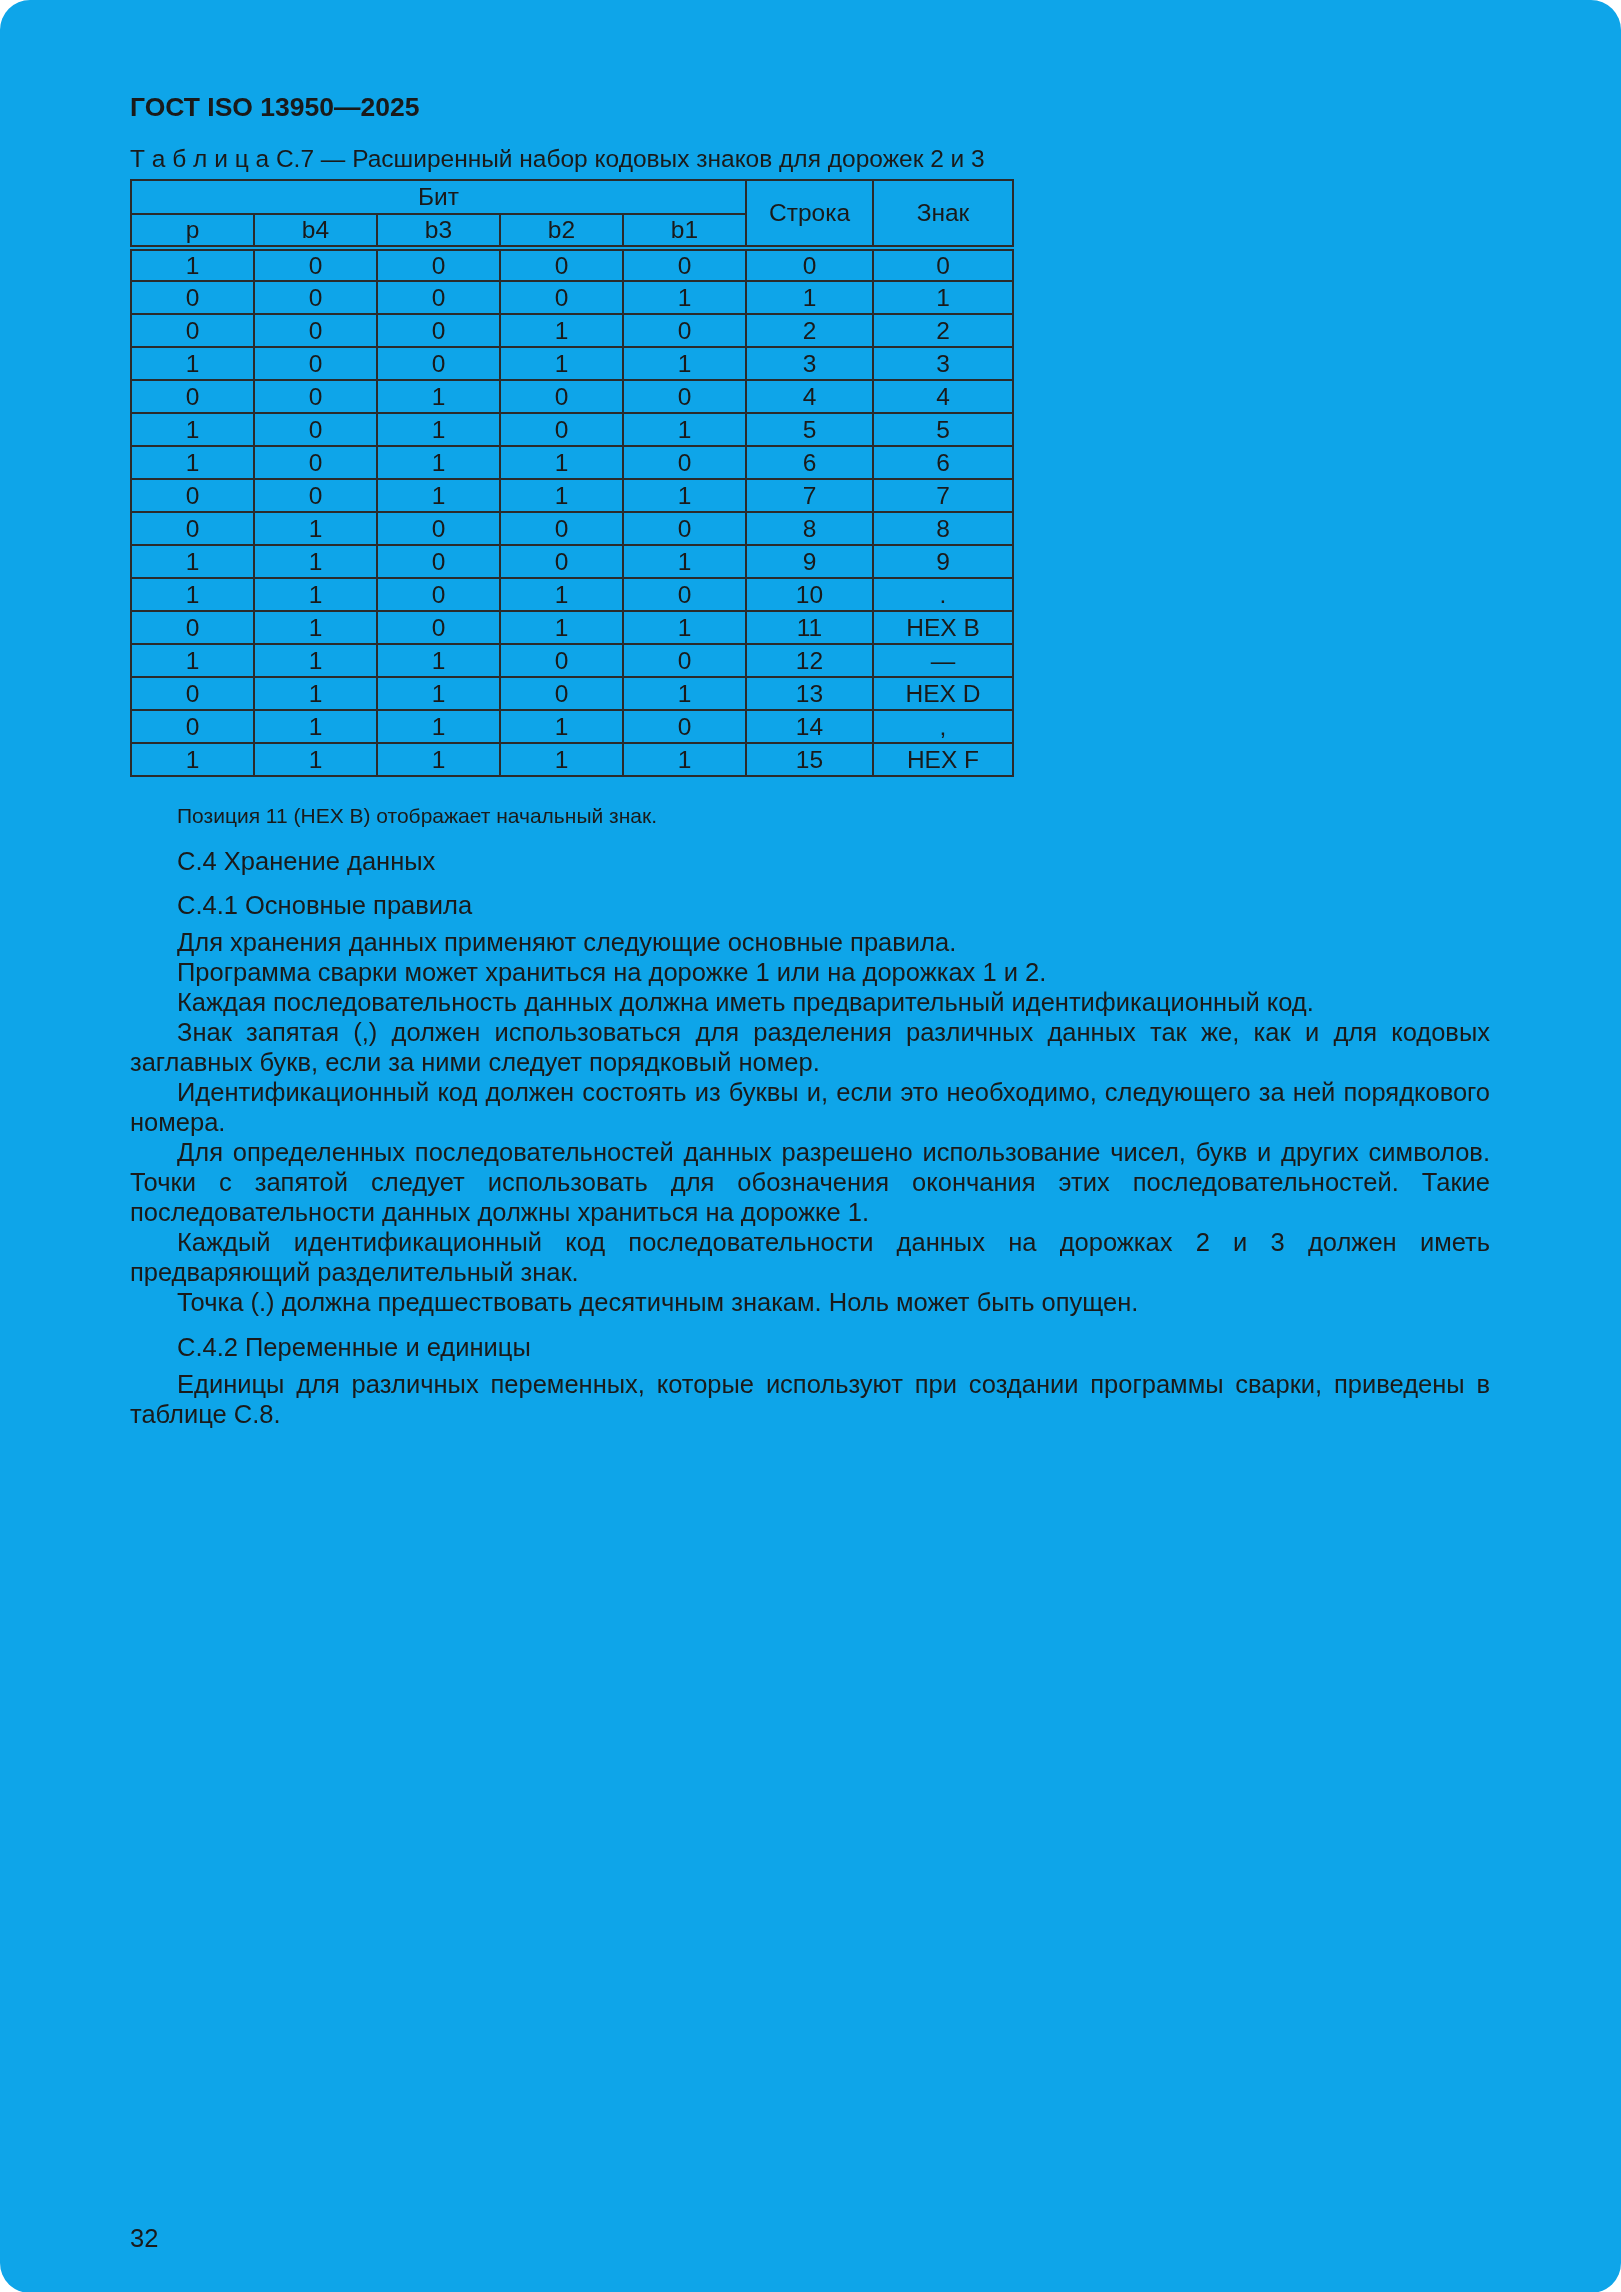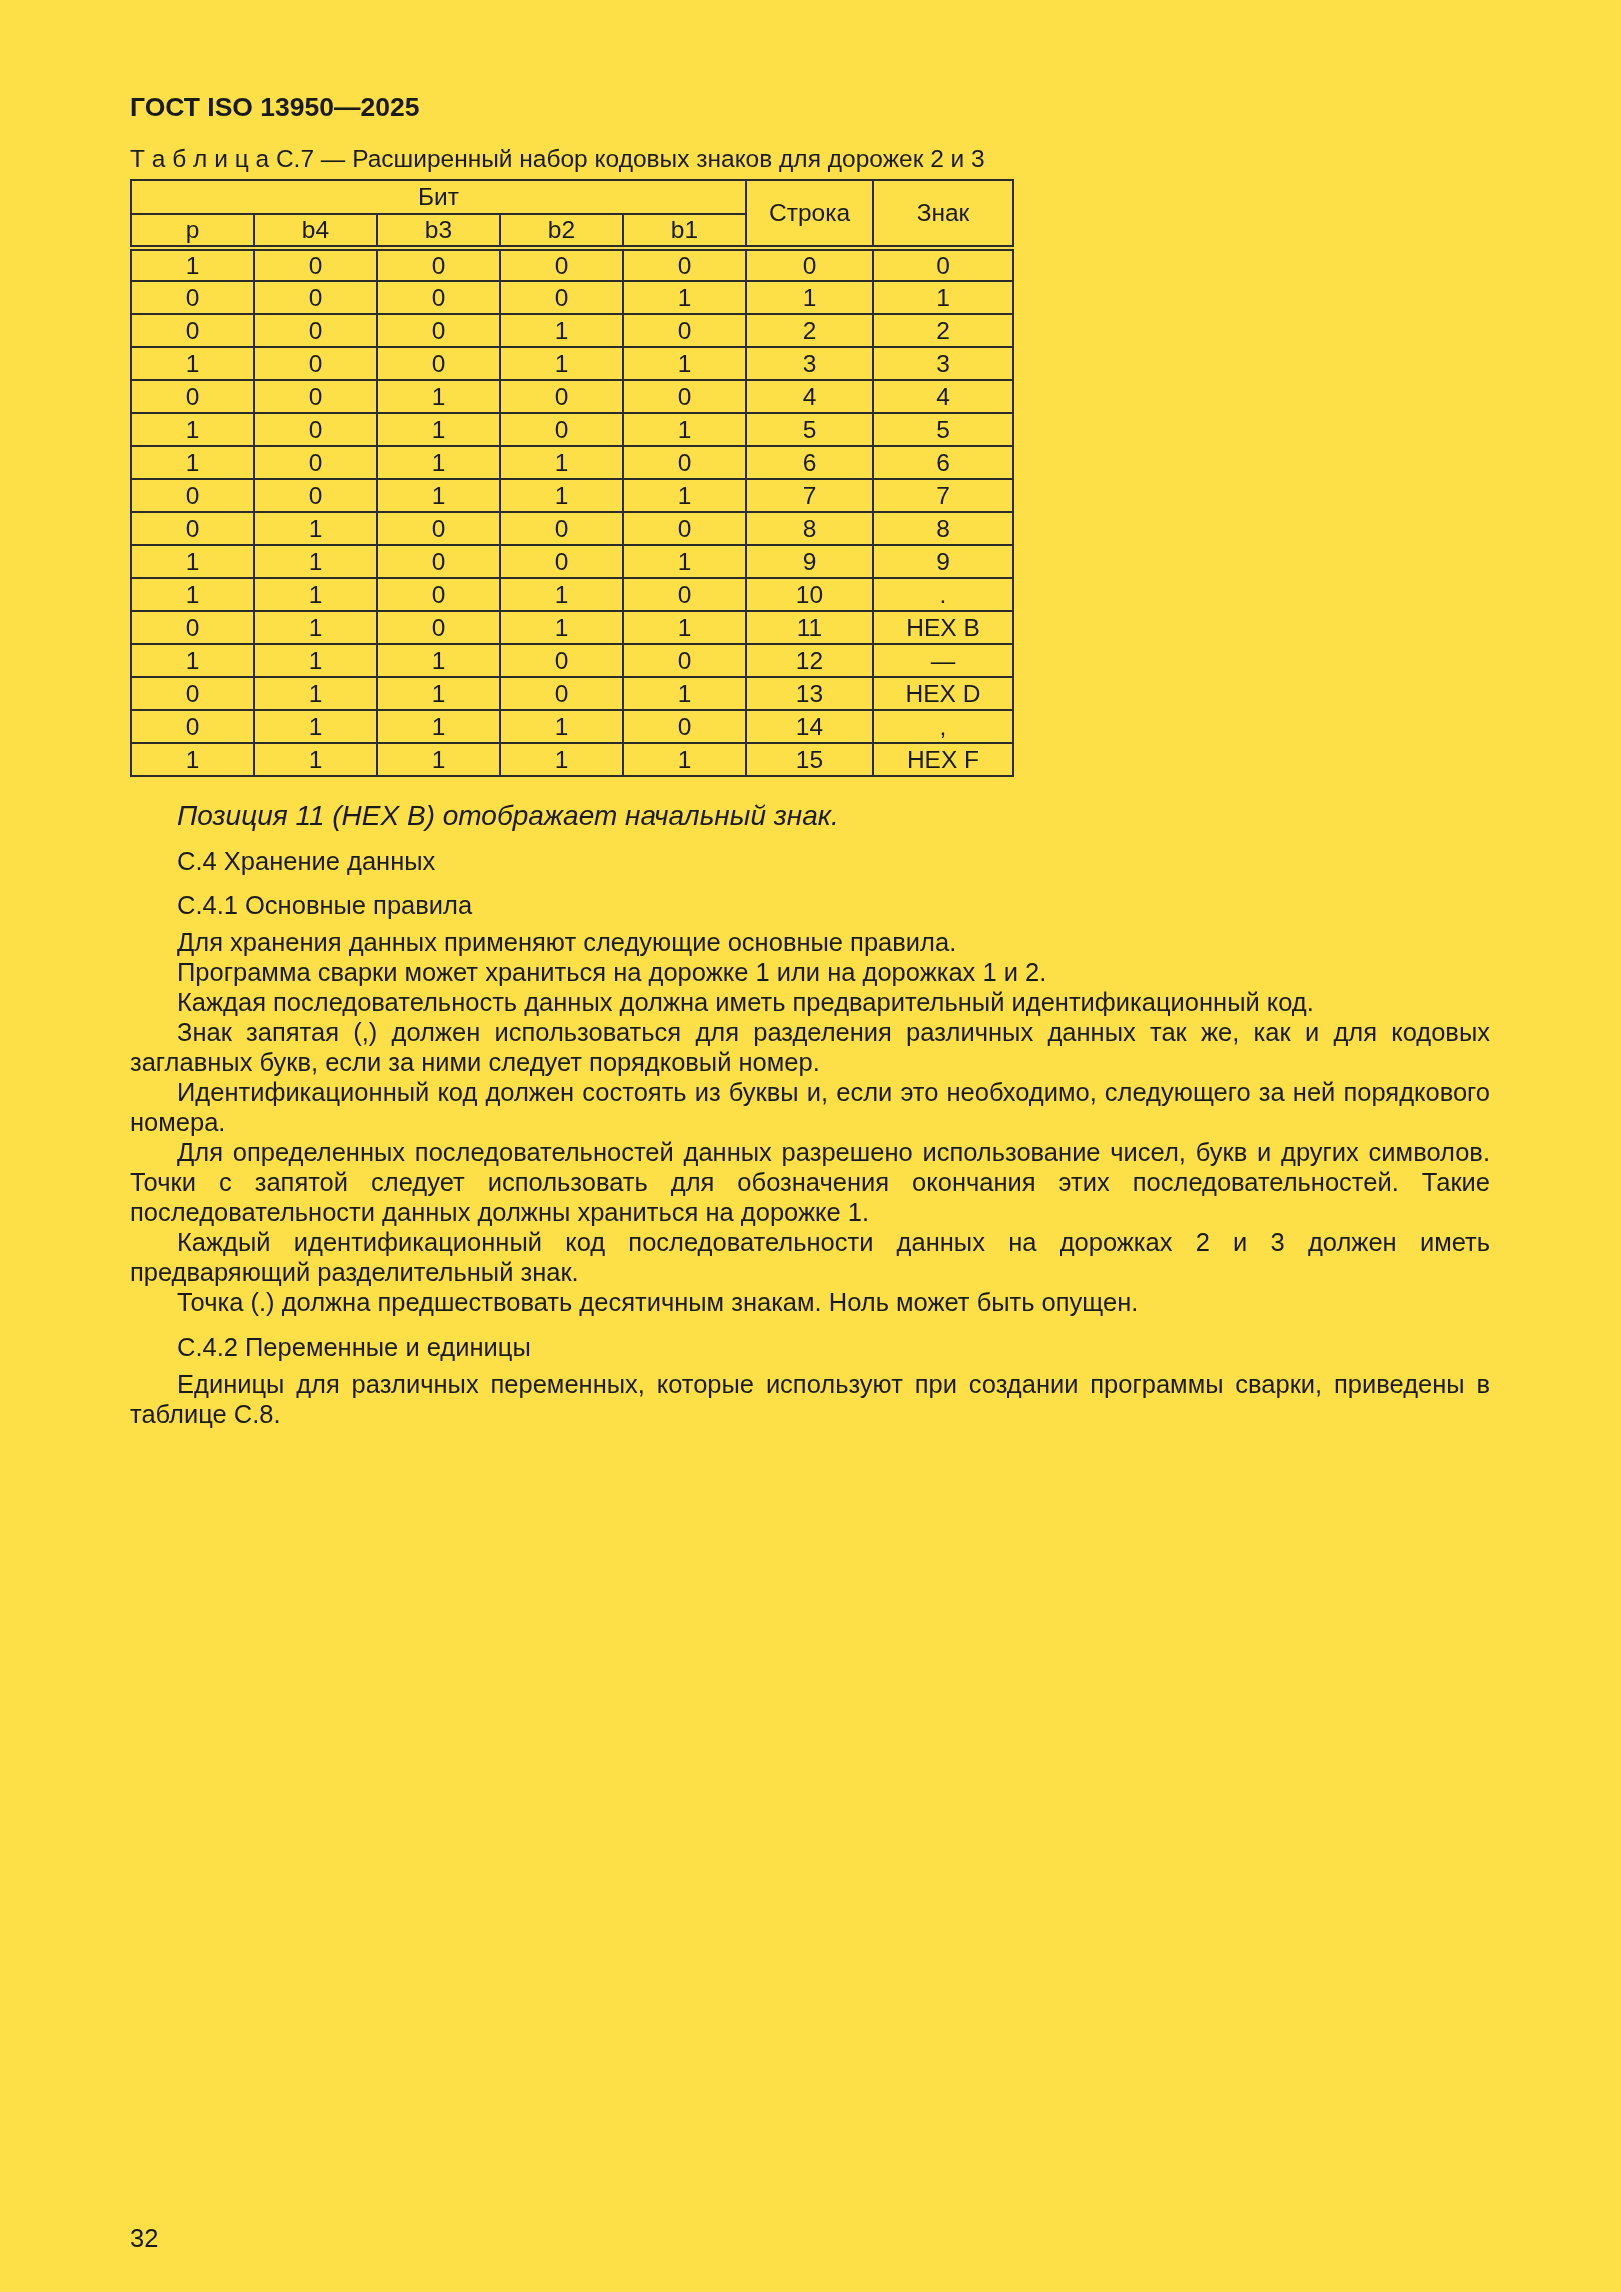--- a/index.html
+++ b/index.html
@@ -1,23 +1,24 @@
 <!DOCTYPE html>
 <html lang="ru"><head>
 <meta charset="utf-8">
 <style>
   * { margin:0; padding:0; box-sizing:border-box; }
   html,body { background:#ffffff; }
   .page {
     position:relative;
     width:1621px; height:2293px;
-    background:#fde047;
+    background:#0ea5e9;
     color:#1a1a1a;
     font-family:"Liberation Sans", sans-serif;
     overflow:hidden;
+    border-radius:30px;
   }
   .content {
     position:absolute;
     left:130px; top:0;
     width:1360px;
     padding-top:92px;
   }
   .running-header {
     font-size:26.5px;
     font-weight:700;
@@ -42,23 +43,22 @@
     padding:0;
   }
   .doc-table thead th { height:34px; }
   .doc-table tbody td { height:33px; }
   .doc-table .subhead th, .doc-table .rs {
     border-bottom:6.9px double #2b2b2b;
   }
   .table-notes {
     margin-top:23.5px;
     padding-left:47px;
-    font-size:28px;
-    line-height:30px;
-    font-style:italic;
+    font-size:21px;
+    line-height:30px;
   }
   .body-blocks { margin-top:3.9px; }
   .heading {
     font-size:25.5px;
     font-weight:400;
     line-height:30px;
     padding-left:47px;
     margin:14.7px 0 6.9px 0;
   }
   .para {

